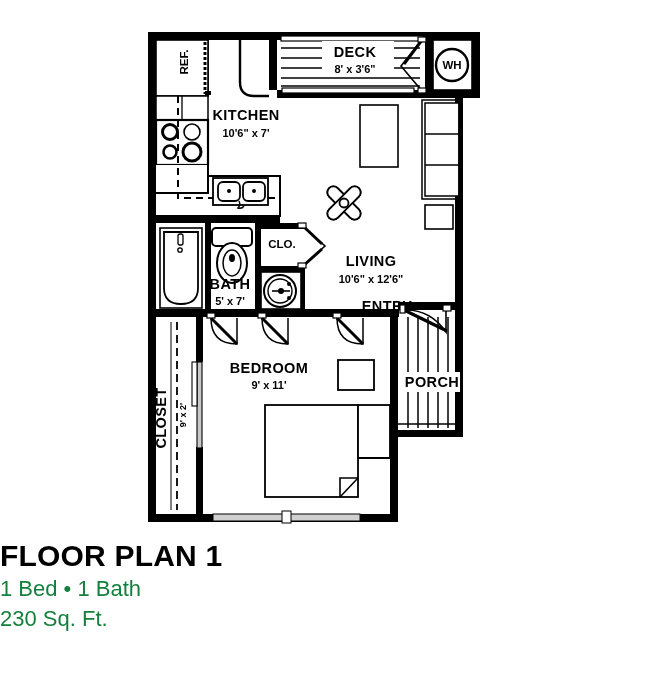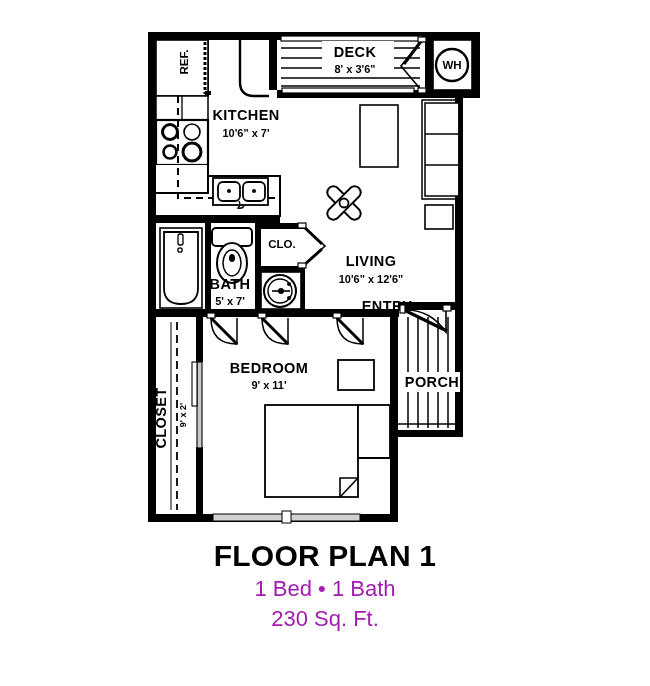--- a/index.html
+++ b/index.html
@@ -24,34 +24,34 @@
   #plan-svg {
     position: absolute;
     left: 0;
     top: 0;
   }
   .caption-block {
     position: absolute;
     left: 0;
     top: 538px;
     width: 650px;
-    text-align: center;
+    text-align: left;
   }
   .caption-title {
     font-size: 30px;
     font-weight: bold;
     letter-spacing: 0.2px;
     line-height: 36px;
     color: #000;
   }
   .caption-sub {
     font-size: 22px;
     font-weight: normal;
     line-height: 30px;
-    color: #a21caf;
+    color: #15803d;
   }
   text {
     font-family: "Liberation Sans", sans-serif;
     fill: #000;
   }
   .rm-name {
     font-size: 14.5px;
     font-weight: bold;
     letter-spacing: 0.4px;
   }

